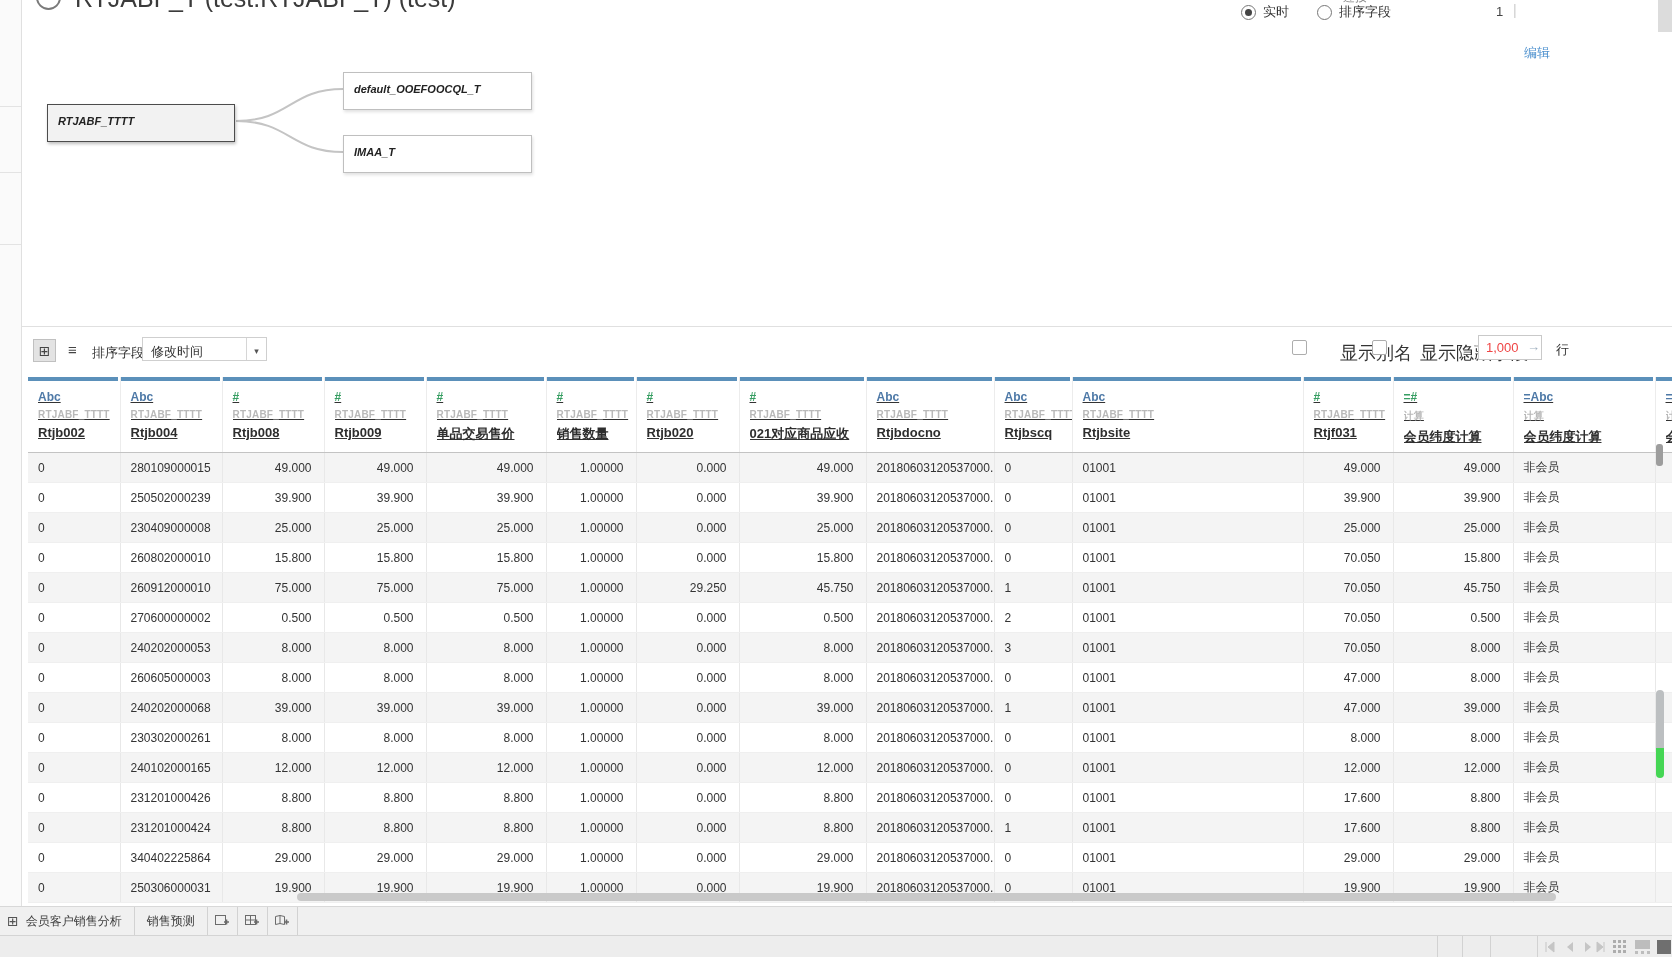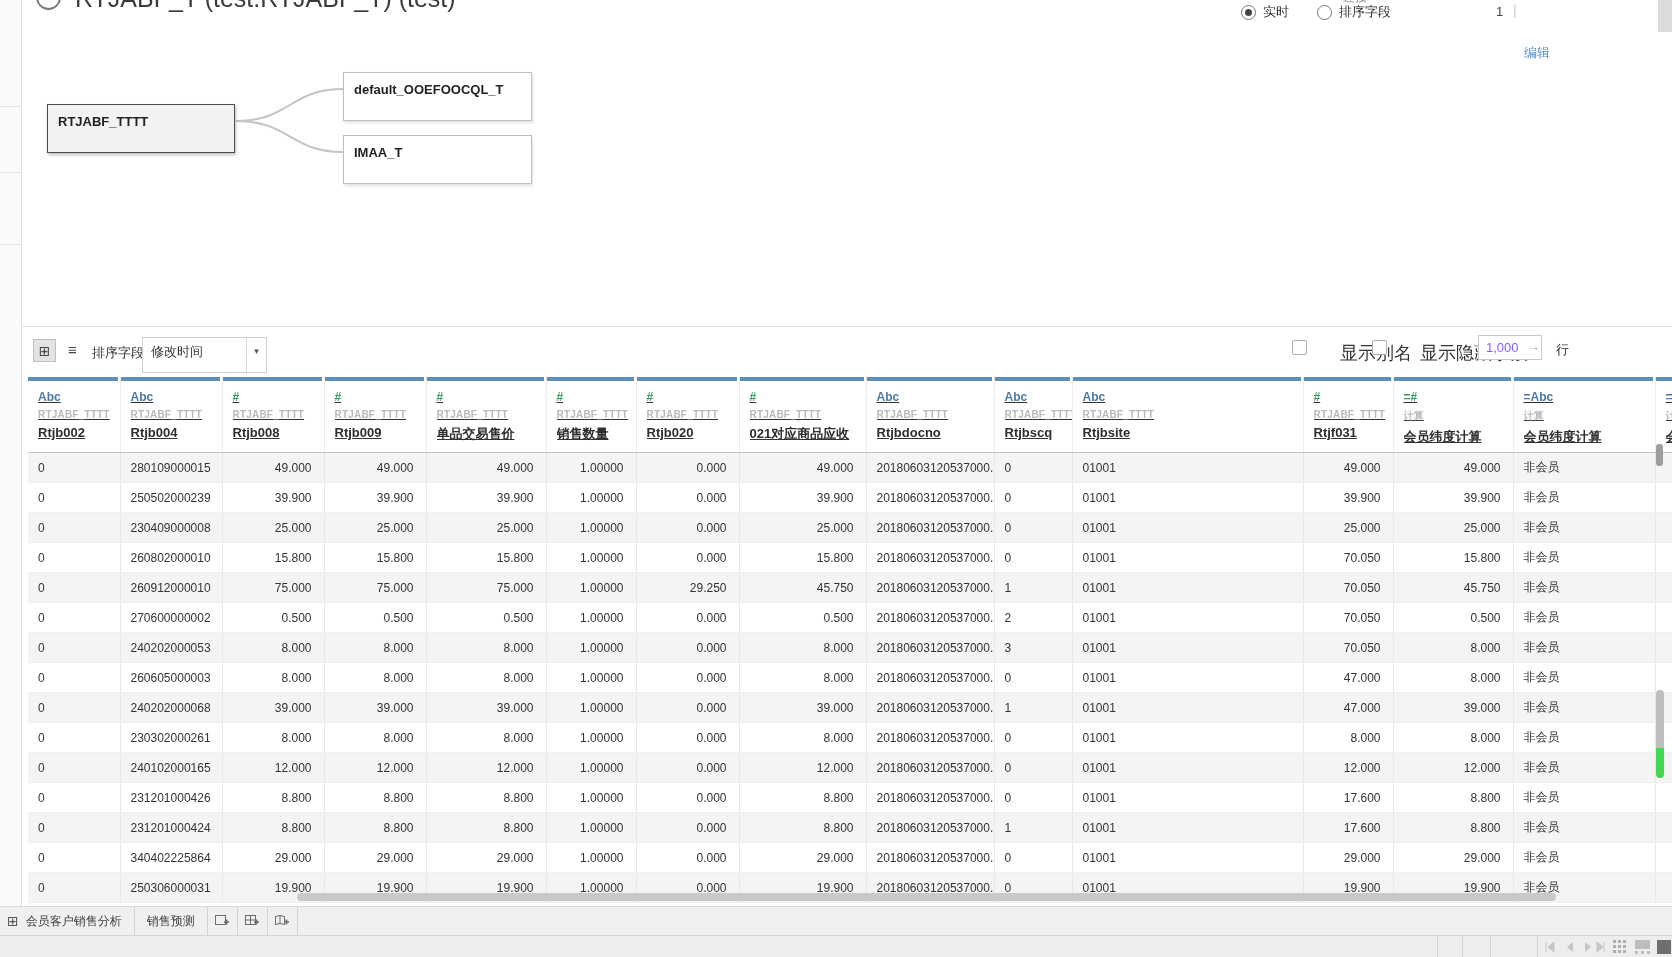--- a/index.html
+++ b/index.html
@@ -17,37 +17,37 @@
 
   .radio-row{position:absolute;top:3px;display:flex;align-items:center;font-size:13px;color:#333;}
   .radio{width:13px;height:13px;border:1px solid #777;border-radius:50%;background:#fff;margin-right:7px;position:relative;flex:0 0 auto;}
   .radio.sel::after{content:"";position:absolute;left:3px;top:3px;width:7px;height:7px;border-radius:50%;background:#444;}
   .count-num{position:absolute;left:1496px;top:4px;font-size:13px;color:#444;}
   .count-sep{position:absolute;left:1513px;top:2px;color:#ccc;font-size:14px;}
   .edit-link{position:absolute;left:1524px;top:12px;font-size:13px;color:var(--link);cursor:pointer;margin-top:32px;}
 
   
   .join-svg{position:absolute;left:230px;top:60px;}
-  .dbox{position:absolute;height:49px;font-size:13px;font-weight:bold;line-height:33px;padding-left:10px;box-sizing:border-box;color:#222;}
+  .dbox{position:absolute;height:38px;font-size:11px;font-weight:bold;line-height:33px;padding-left:10px;box-sizing:border-box;color:#222;font-style:italic;}
   .dbox.root{left:47px;top:104px;width:188px;background:#f2f2f2;border:1px solid #4c4c4c;box-shadow:1px 2px 3px rgba(0,0,0,.25);}
   .dbox.child{left:343px;width:189px;background:#fff;border:1px solid #bfbfbf;box-shadow:1px 2px 3px rgba(0,0,0,.12);}
   .dbox.c1{top:72px;} .dbox.c2{top:135px;}
 
   
   .canvas-divider{position:absolute;left:21px;top:326px;width:1651px;height:1px;background:#e0e0e0;}
   .vbtn{position:absolute;top:339px;width:23px;height:23px;text-align:center;line-height:22px;font-size:14px;color:#444;box-sizing:border-box;}
   .vbtn.grid{left:33px;background:#e3e3e3;border:1px solid #c0c0c0;}
   .vbtn.list{left:61px;font-size:15px;}
   .sort-label{position:absolute;left:92px;top:344px;font-size:13px;}
-  .dropdown{position:absolute;left:142px;top:337px;width:125px;height:36px;border:1px solid #cfcfcf;background:#fff;box-sizing:border-box;font-size:13px;}
+  .dropdown{position:absolute;left:142px;top:337px;width:125px;height:24px;border:1px solid #cfcfcf;background:#fff;box-sizing:border-box;font-size:13px;}
   .dropdown .val{position:absolute;left:8px;top:5px;}
   .dropdown .dbtn{position:absolute;right:0;top:0;width:19px;height:100%;border-left:1px solid #d6d6d6;text-align:center;line-height:26px;font-size:9px;color:#555;}
   .checkbox{position:absolute;width:13px;height:13px;border:1px solid #adadad;background:#fff;border-radius:2px;}
   .cb-label{position:absolute;font-size:18px;top:341px;margin-left:28px;}
-  .rows-input{position:absolute;left:1478px;top:335px;width:64px;height:25px;border:1px solid #c9c9c9;box-sizing:border-box;font-size:13px;padding:0 18px 0 7px;color:#8b5cf6;font-family:inherit;}
+  .rows-input{position:absolute;left:1478px;top:335px;width:64px;height:25px;border:1px solid #c9c9c9;box-sizing:border-box;font-size:13px;padding:0 18px 0 7px;color:#ef4444;font-family:inherit;}
   .apply-arrow{position:absolute;left:1527px;top:339px;font-size:13px;font-weight:bold;color:#9fb0bf;}
   .rows-unit{position:absolute;left:1556px;top:341px;font-size:13px;}
 
   
   .grid-wrap{position:absolute;left:28px;top:377px;width:1644px;height:529px;overflow:hidden;}
   table.grid{border-collapse:collapse;table-layout:fixed;width:1687px;}
   table.grid th{padding:0;text-align:left;vertical-align:top;height:75px;background:#fff;
                 border-bottom:1px solid #c3c3c3;border-right:1px solid #ececec;overflow:hidden;text-decoration:underline;}
   .hbar{height:4px;background:var(--accent);margin-right:2px;}
   .cicon{margin:9px 0 0 10px;font-size:12px;font-weight:bold;height:14px;}

